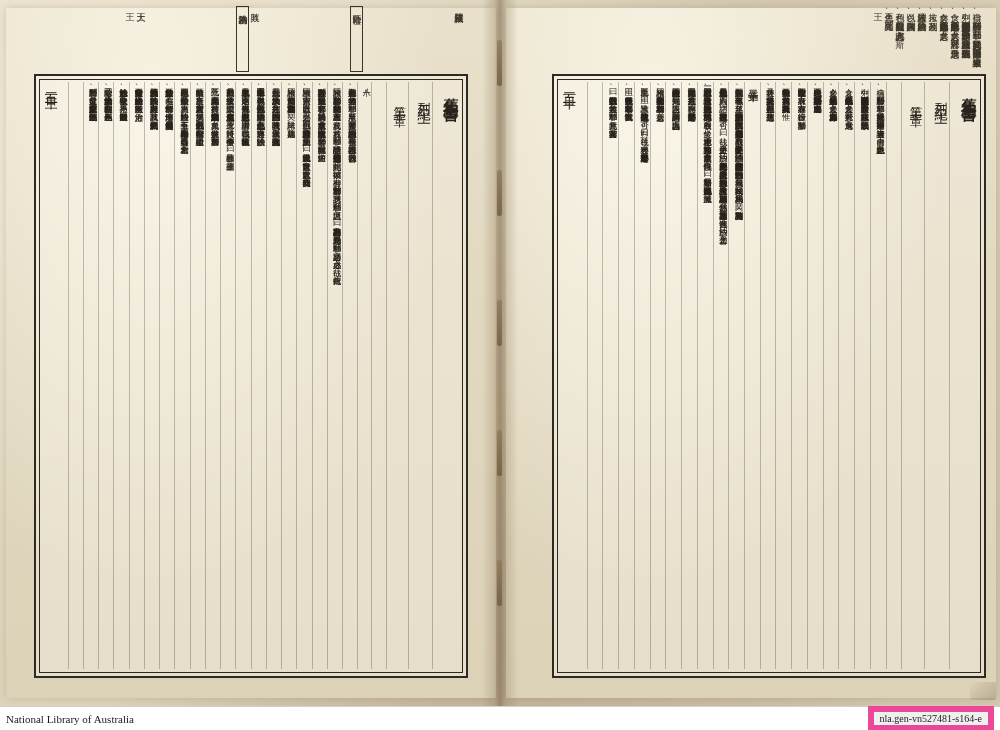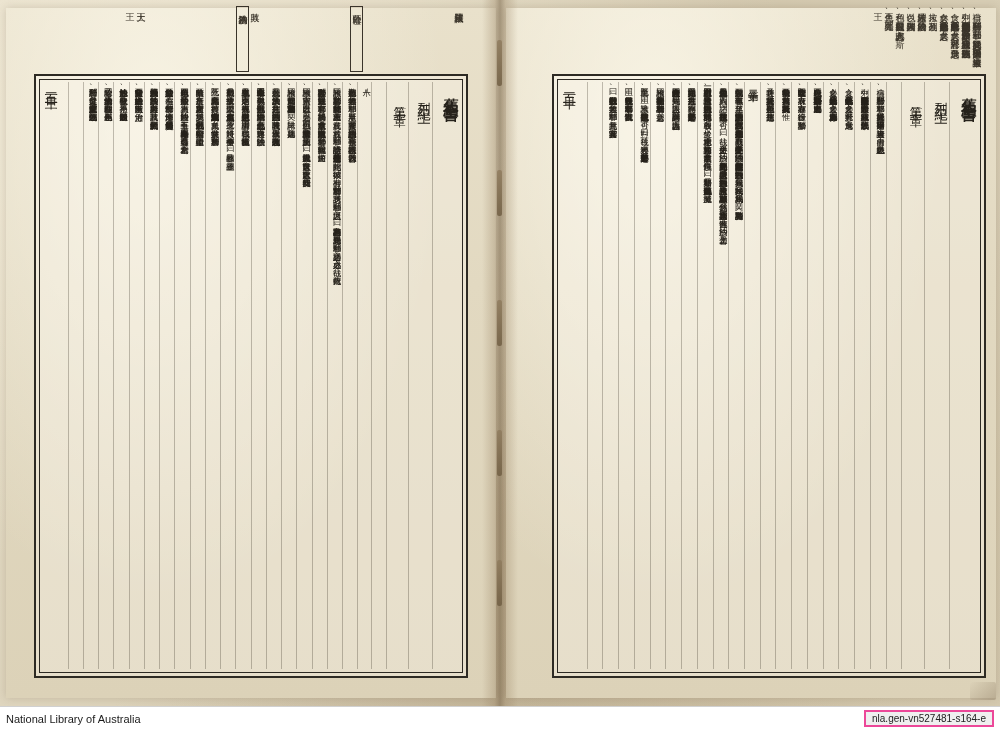--- a/index.html
+++ b/index.html
@@ -206,27 +206,27 @@
     top: 706px;
     width: 1000px;
     height: 24px;
     background: #ffffff;
     border-top: 1px solid #d0d0d0;
     display: flex;
     align-items: center;
     justify-content: space-between;
     padding: 0 6px;
     box-sizing: border-box;
-    font-family: Liberation Sans, sans-serif;
+    font-family: Liberation Serif, serif;
     font-size: 11px;
     color: #1a1a1a;
   }
   #caption .right {
     background: #efefef;
-    border: 2px solid #ec4899;
+    border: 6px solid #ec4899;
     padding: 1px 6px;
     font-size: 10px;
     color: #222;
     margin-left: 40px;
   }
 
   
   #curl {
     position: absolute;
     right: 4px;

